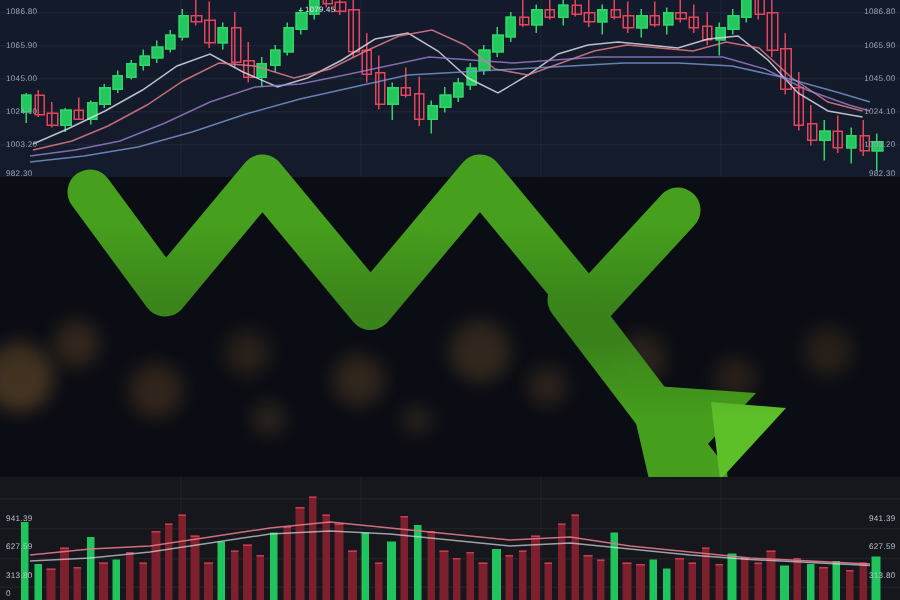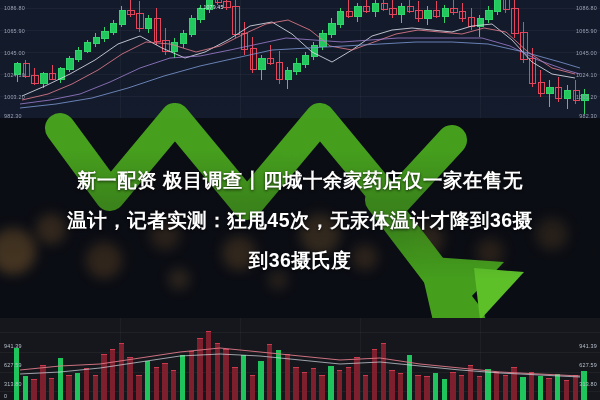--- a/index.html
+++ b/index.html
@@ -407,25 +407,20 @@
     <g opacity="0.90">
       <path d="M60,128 L110,196 L175,118 L247,205 L320,118 L392,205 L452,140" fill="none" stroke="#4caf1e" stroke-width="30" stroke-linecap="round" stroke-linejoin="round"></path>
       <path d="M380,200 L470,318" fill="none" stroke="#4caf1e" stroke-width="30" stroke-linecap="round" stroke-linejoin="round"></path>
       <polygon points="418,256 504,262 436,334" fill="#4caf1e"></polygon>
       <polygon points="474,268 524,272 480,320" fill="#66d42c"></polygon>
     </g>
   </svg>
 
   <div class="scrim"></div>
 
-  <div id="headline">
-    <span class="ln ln1">新一配资 极目调查丨四城十余家药店仅一家在售无</span>
-    <span class="ln ln2">温计，记者实测：狂甩45次，无汞体温计才降到36摄</span>
-    <span class="ln ln3">到36摄氏度</span>
-  </div>
 
   <div class="panel" id="vol-panel">
     <div class="gridline" style="top:14px"></div>
     <div class="gridline" style="top:34px"></div>
     <div class="gridline" style="top:54px"></div>
     <div class="gridline" style="top:73px"></div>
     <div class="vgrid" style="left:120px;height:82px"></div>
     <div class="vgrid" style="left:240px;height:82px"></div>
     <div class="vgrid" style="left:360px;height:82px"></div>
     <div class="vgrid" style="left:480px;height:82px"></div>

